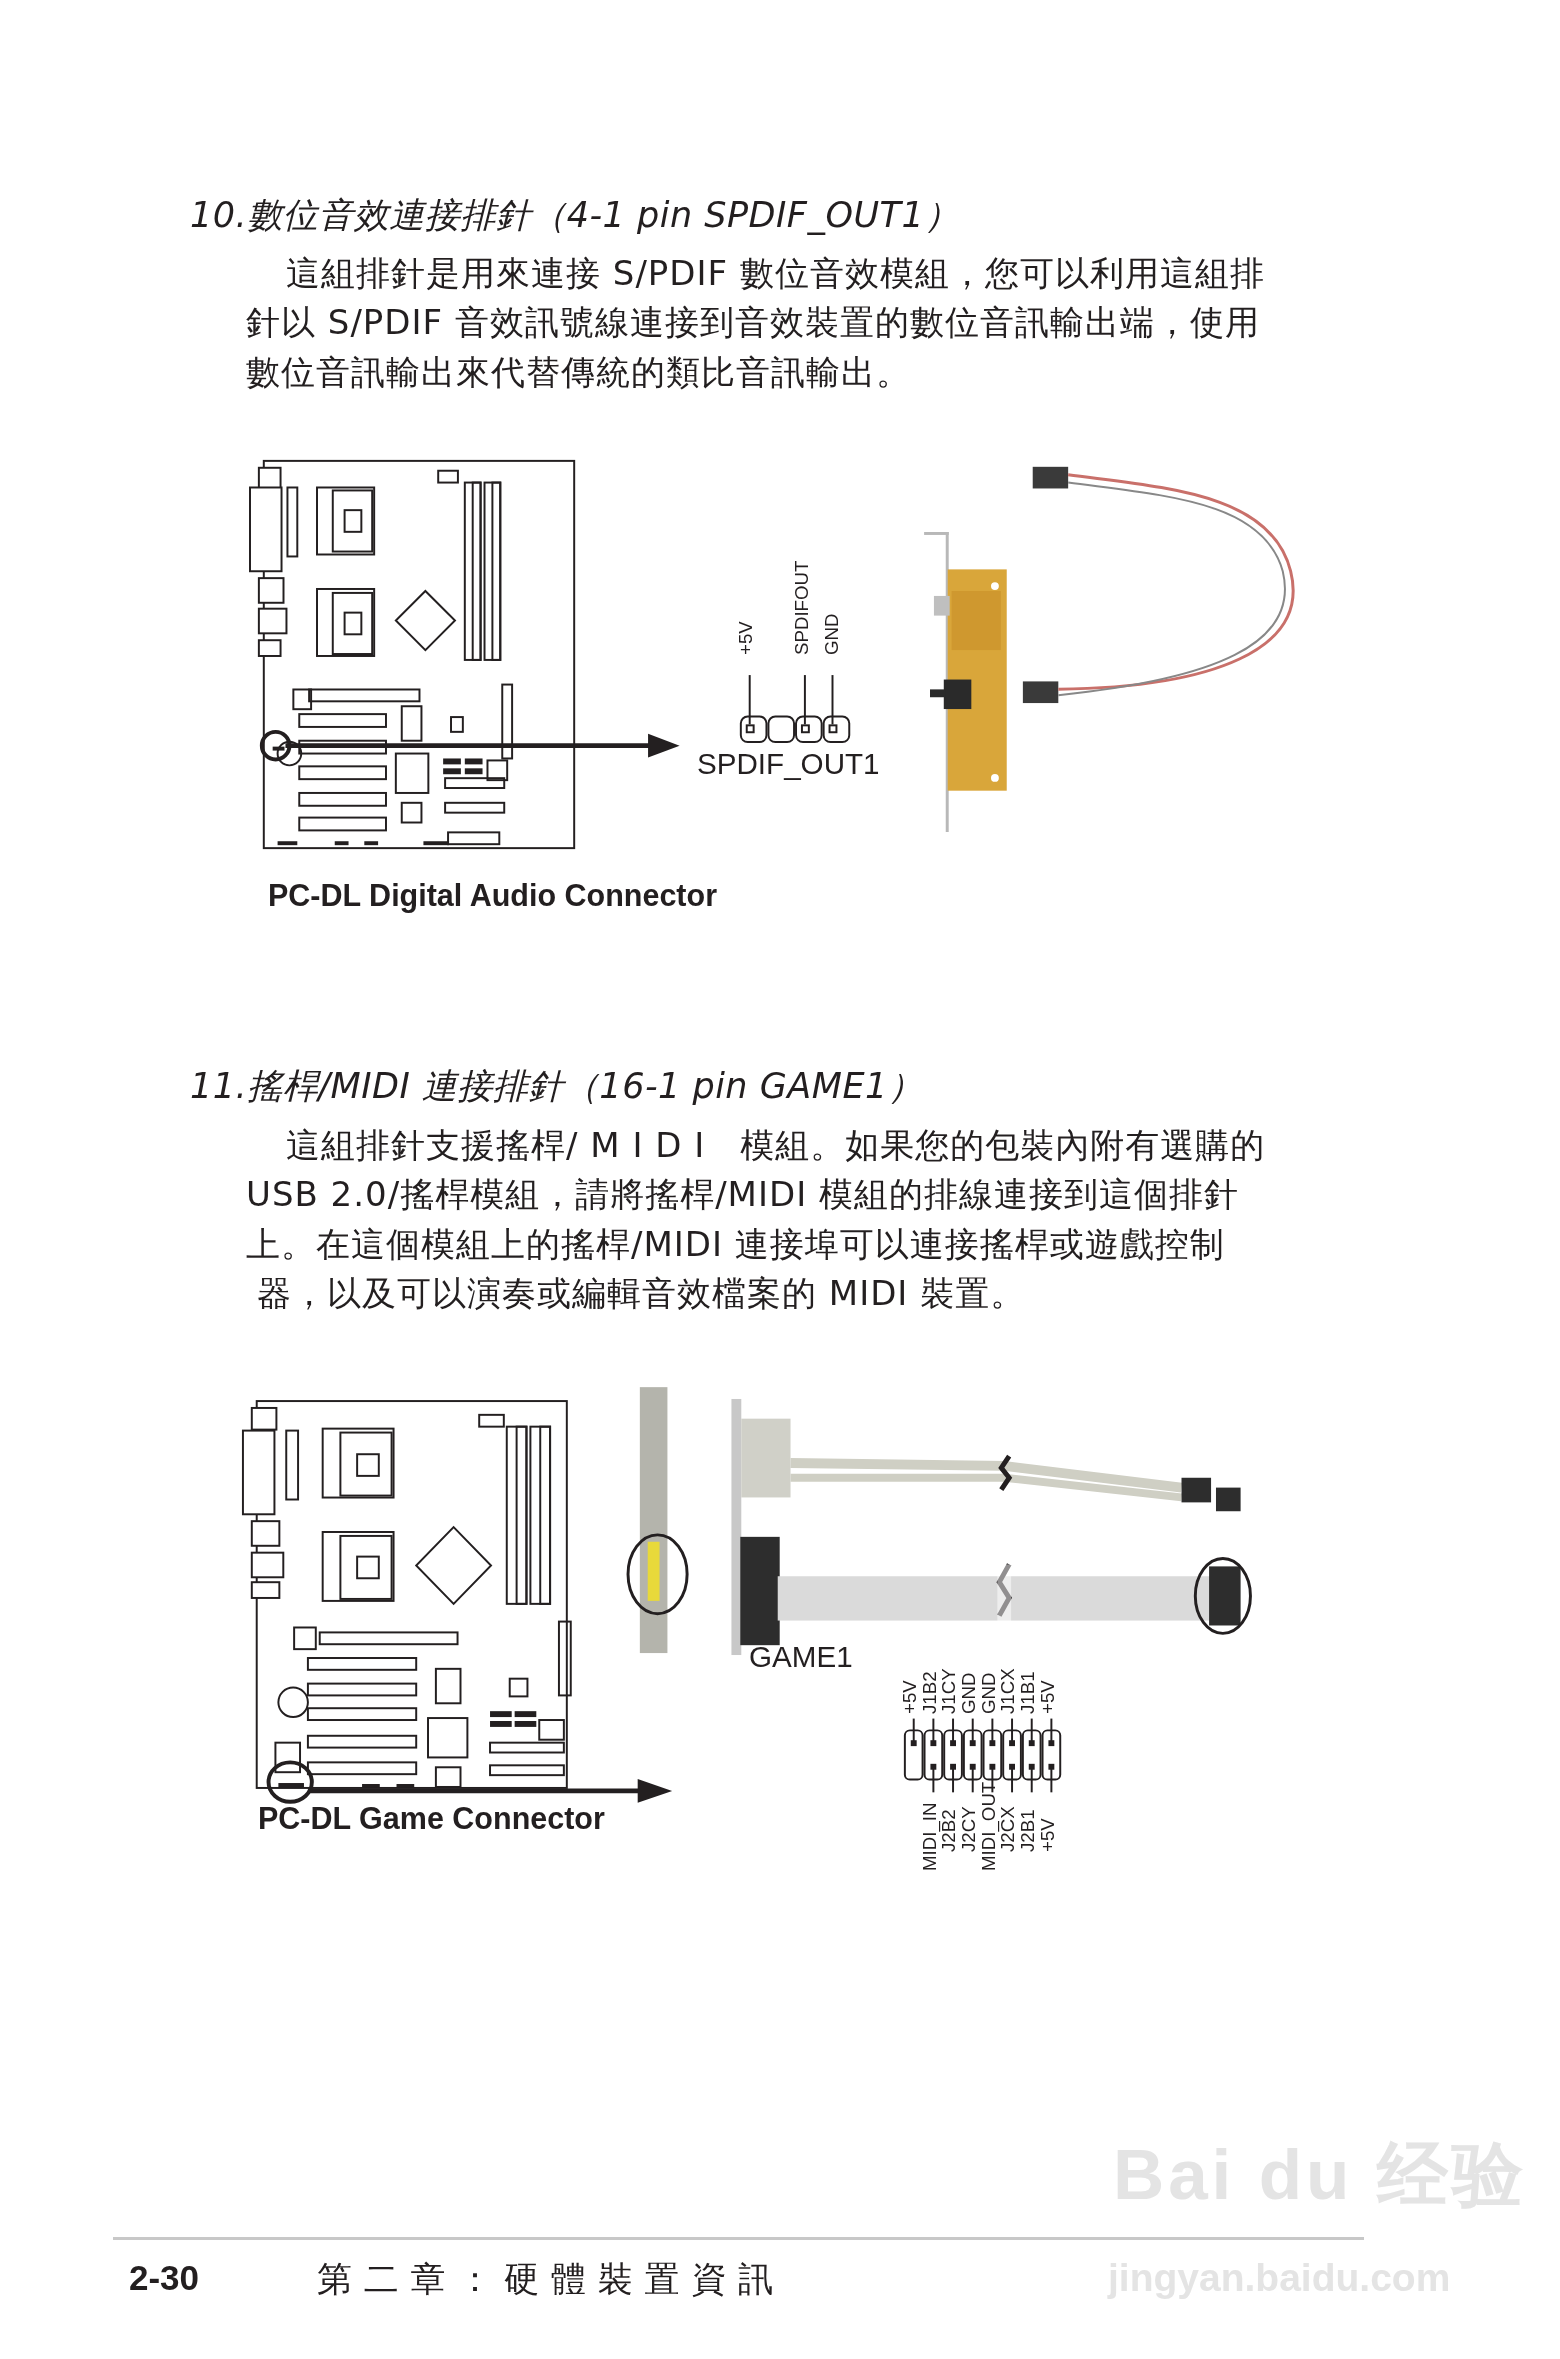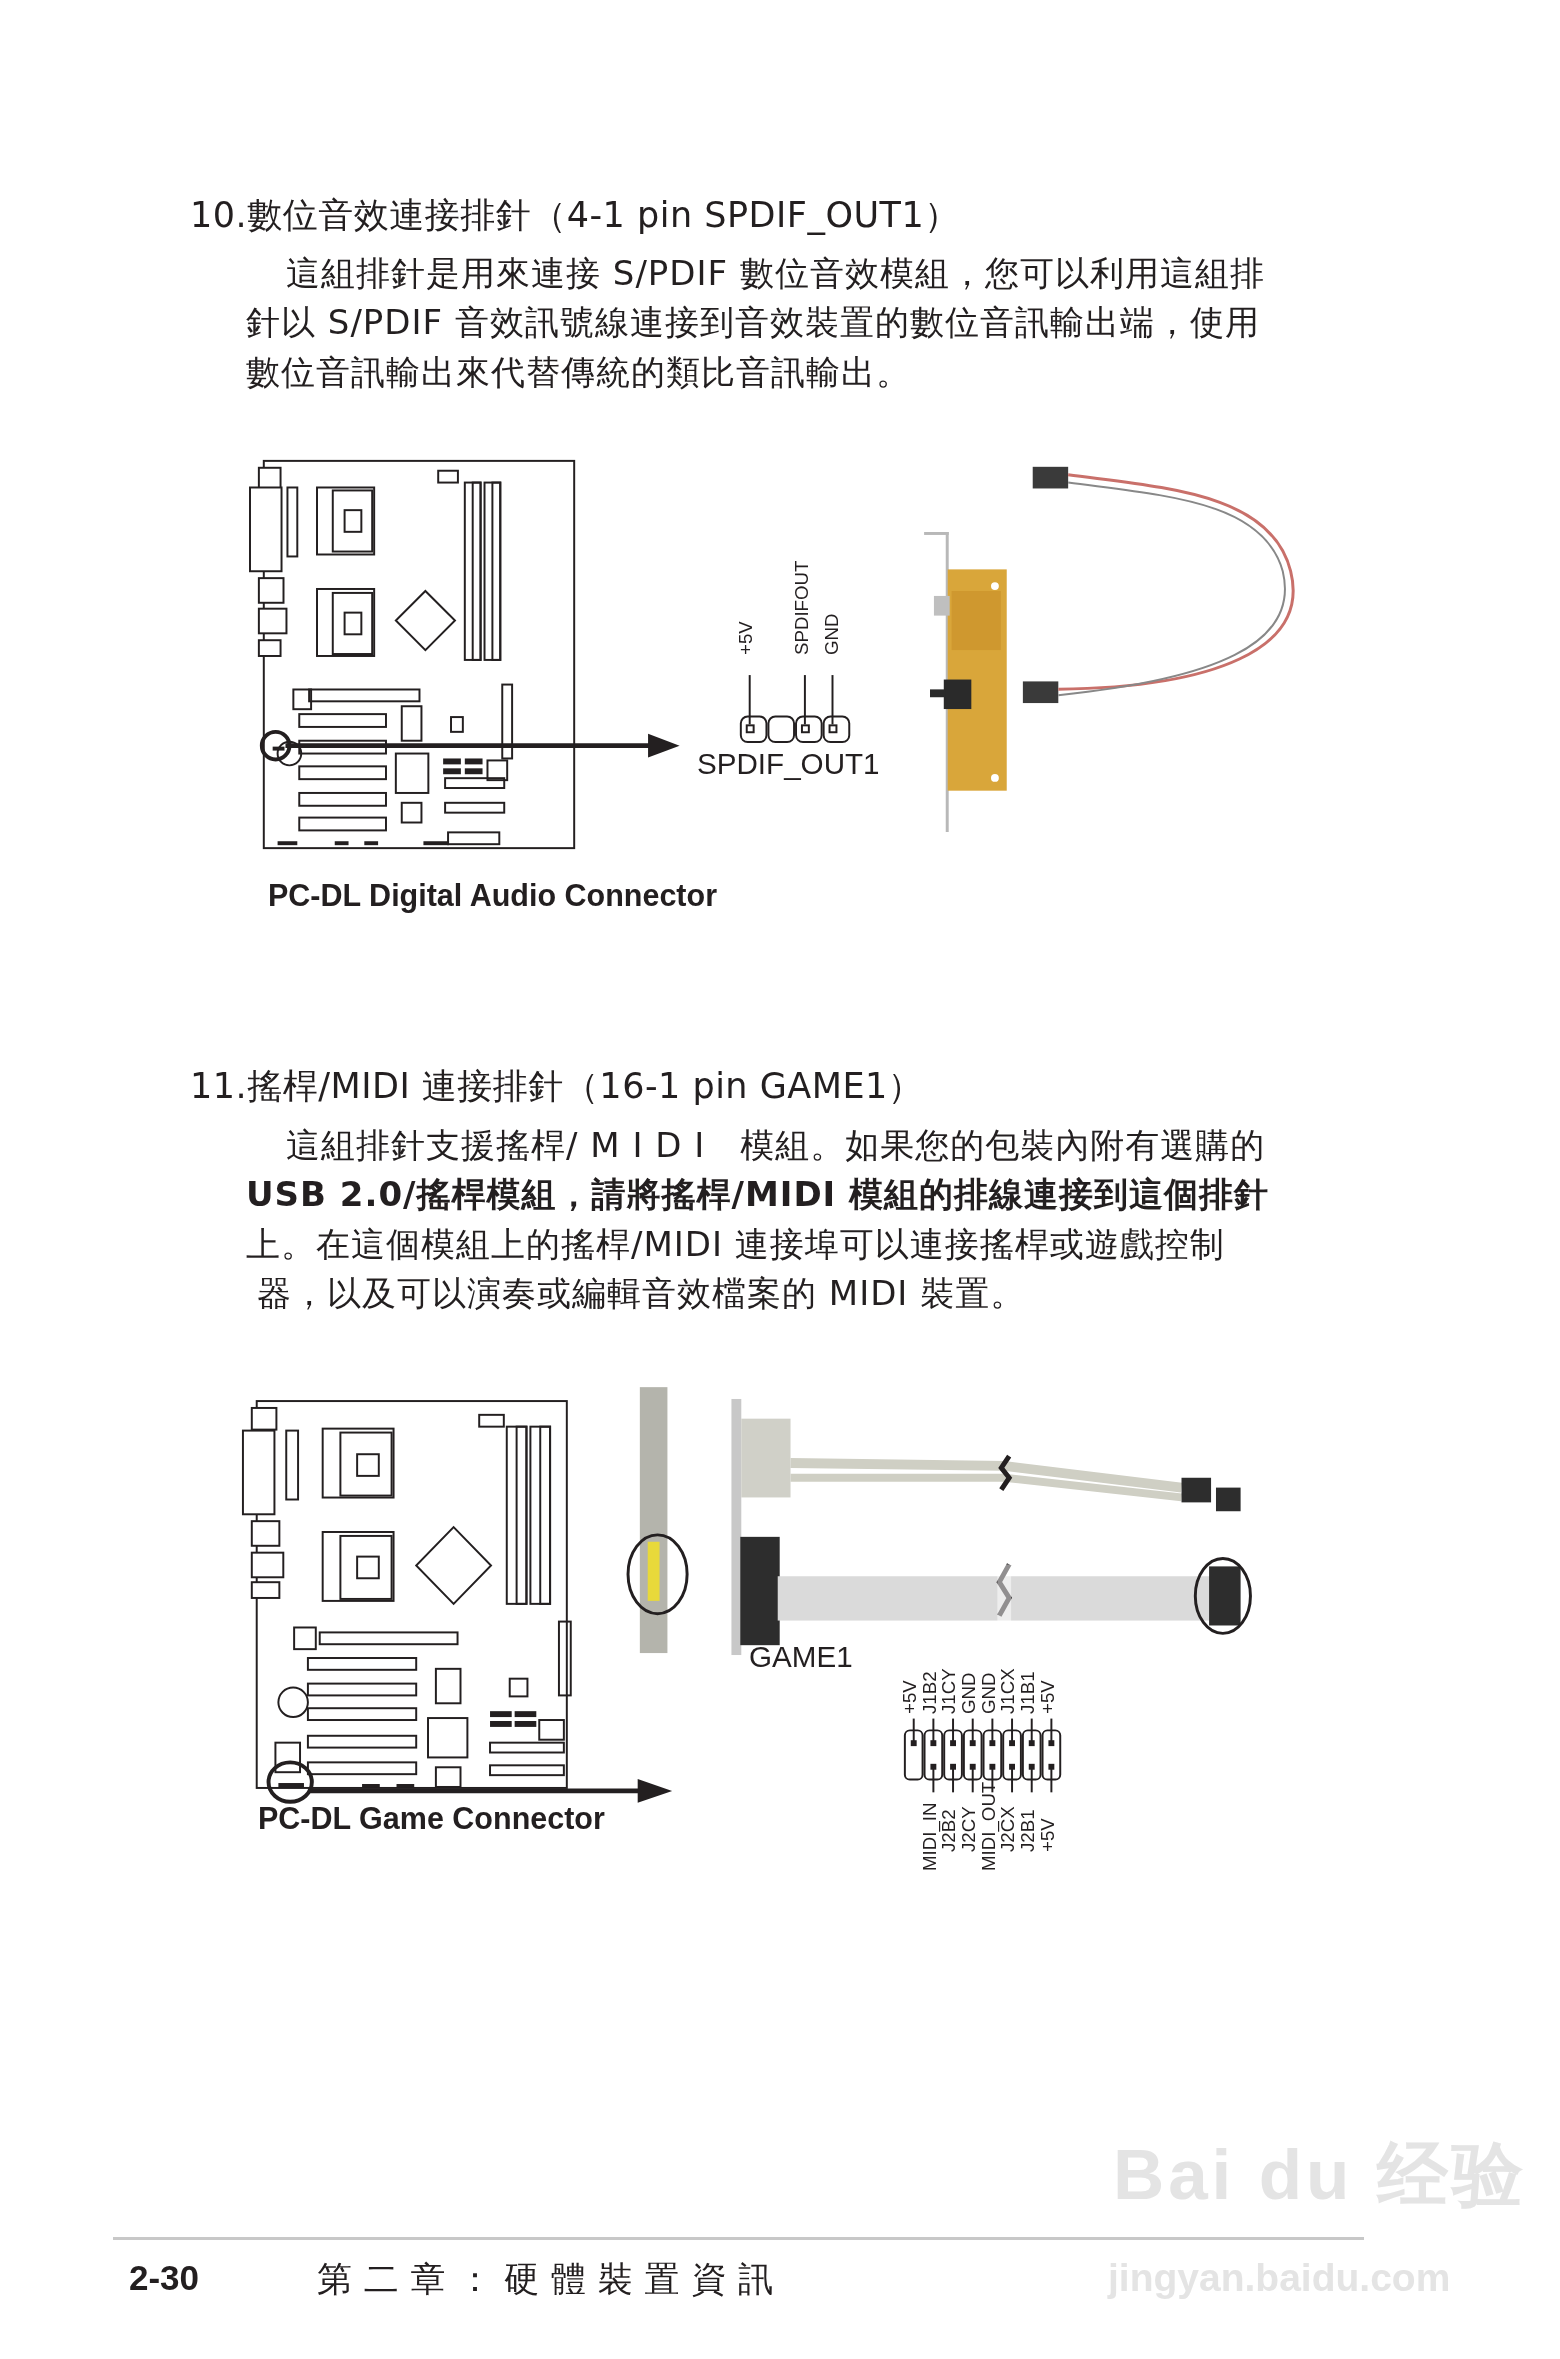--- a/index.html
+++ b/index.html
@@ -1,19 +1,19 @@
 <!DOCTYPE html>
 <html><head>
 <meta charset="utf-8">
 <style>
   html, body { margin: 0; padding: 0; background: #ffffff; }
   body { width: 1560px; height: 2359px; position: relative; overflow: hidden;
          font-family: "DejaVu Sans", "Liberation Sans", sans-serif; color: #231f20; }
   .abs { position: absolute; }
-  .heading { font-size: 35px; line-height: 43px; white-space: nowrap; letter-spacing: 0.5px; }
+  .heading { font-size: 35px; line-height: 43px; white-space: nowrap; letter-spacing: 0.5px; font-style: italic; }
   .body-line { font-size: 34px; line-height: 49px; white-space: nowrap; letter-spacing: 1px; }
   .caption { font-family: "Liberation Sans", sans-serif; font-weight: bold; font-size: 30.5px; white-space: nowrap; }
   .diagram-label { font-family: "Liberation Sans", sans-serif; font-size: 29.6px; white-space: nowrap; }
   .pin-label { font-family: "Liberation Sans", sans-serif; font-size: 18.7px; white-space: nowrap;
                transform: rotate(-90deg); transform-origin: left top; position: absolute; }
   .footer-num { font-family: "Liberation Sans", sans-serif; font-weight: bold; font-size: 35px; }
   .footer-chapter { font-size: 35px; letter-spacing: 11.8px; }
   .rule { background: #c8c8c8; height: 3px; }
   .watermark { color: #e4e4e4; font-family: "Liberation Sans", sans-serif; font-weight: bold; }
   svg { position: absolute; overflow: visible; }
@@ -121,21 +121,21 @@
   <rect x="18" y="14" width="36" height="22" fill="#3a3a3a"></rect>
   <rect x="8" y="232" width="36" height="22" fill="#3a3a3a"></rect>
   <path d="M54 22 C 150 35, 260 40, 280 120 C 300 200, 200 238, 44 240" stroke="#c9706a" stroke-width="3" fill="none"></path>
   <path d="M54 30 C 150 43, 252 48, 272 120 C 290 195, 200 230, 44 246" stroke="#888" stroke-width="2" fill="none"></path>
 </svg>
 
 <div class="abs caption" style="left:268px; top:863px;margin-top:15px;">PC-DL Digital Audio Connector</div>
 
 <div class="abs heading" style="left:190px; top:1065px;">11.搖桿/MIDI 連接排針（16-1 pin GAME1）</div>
 <div class="abs body-line" style="left:286px; top:1121px;">這組排針支援搖桿/ M I D I　模組。如果您的包裝內附有選購的</div>
-<div class="abs body-line" style="left:246px; top:1170px;font-weight:bold;">USB 2.0/搖桿模組，請將搖桿/MIDI 模組的排線連接到這個排針</div>
+<div class="abs body-line" style="left:246px; top:1170px;">USB 2.0/搖桿模組，請將搖桿/MIDI 模組的排線連接到這個排針</div>
 <div class="abs body-line" style="left:246px; top:1220px;">上。在這個模組上的搖桿/MIDI 連接埠可以連接搖桿或遊戲控制</div>
 <div class="abs body-line" style="left:246px; top:1269px;margin-left:11px;">器，以及可以演奏或編輯音效檔案的 MIDI 裝置。</div>
 
 <div class="abs" style="left:239px; top:1393px; width:443px; height:404px;">
   <svg width="443" height="404" viewBox="0 0 450 410">
     <g fill="none" stroke="#231f20" stroke-width="2">
       <rect x="18" y="8" width="315" height="393"></rect>
       <rect x="13" y="15" width="25" height="22" fill="#fff"></rect>
       <rect x="4" y="38" width="32" height="85" fill="#fff"></rect>
       <rect x="13" y="130" width="28" height="25" fill="#fff"></rect>

